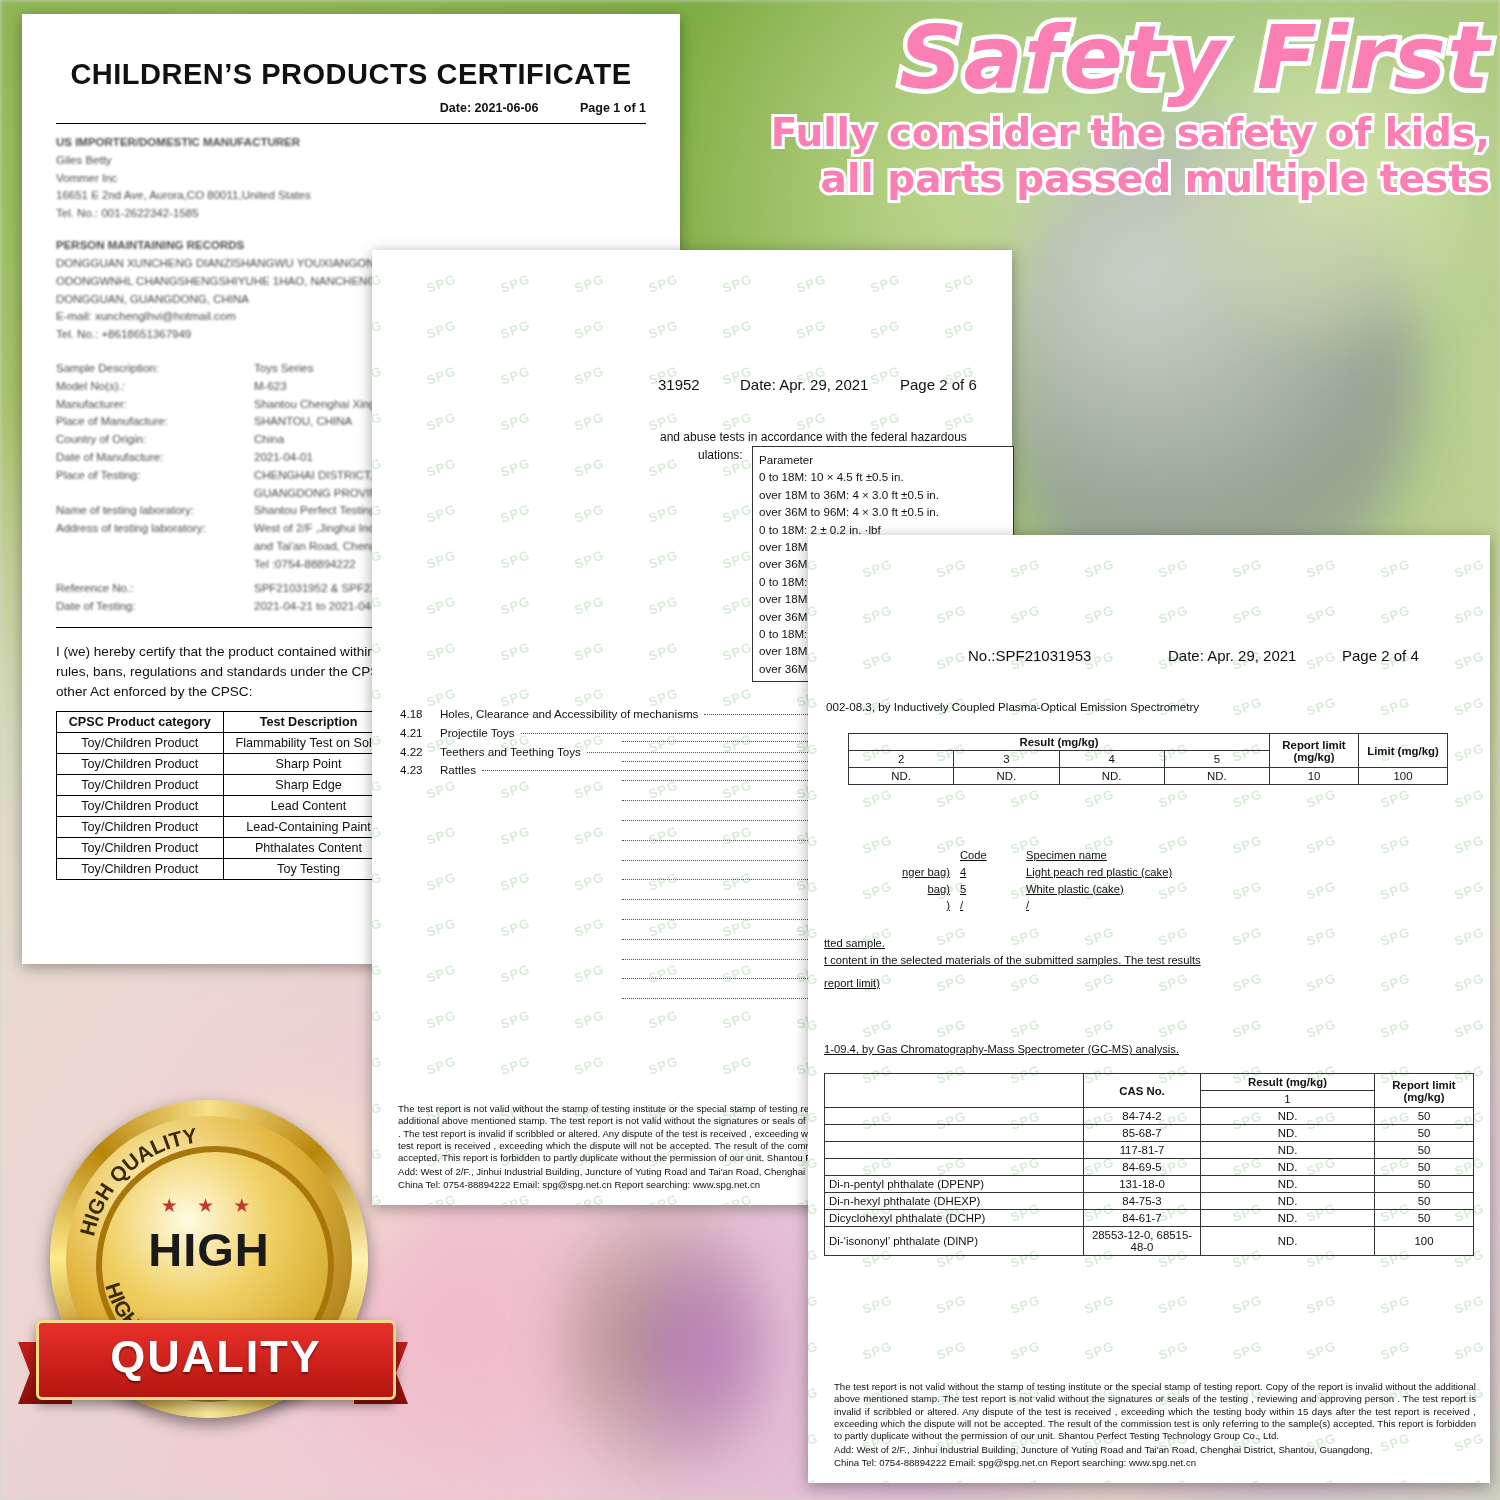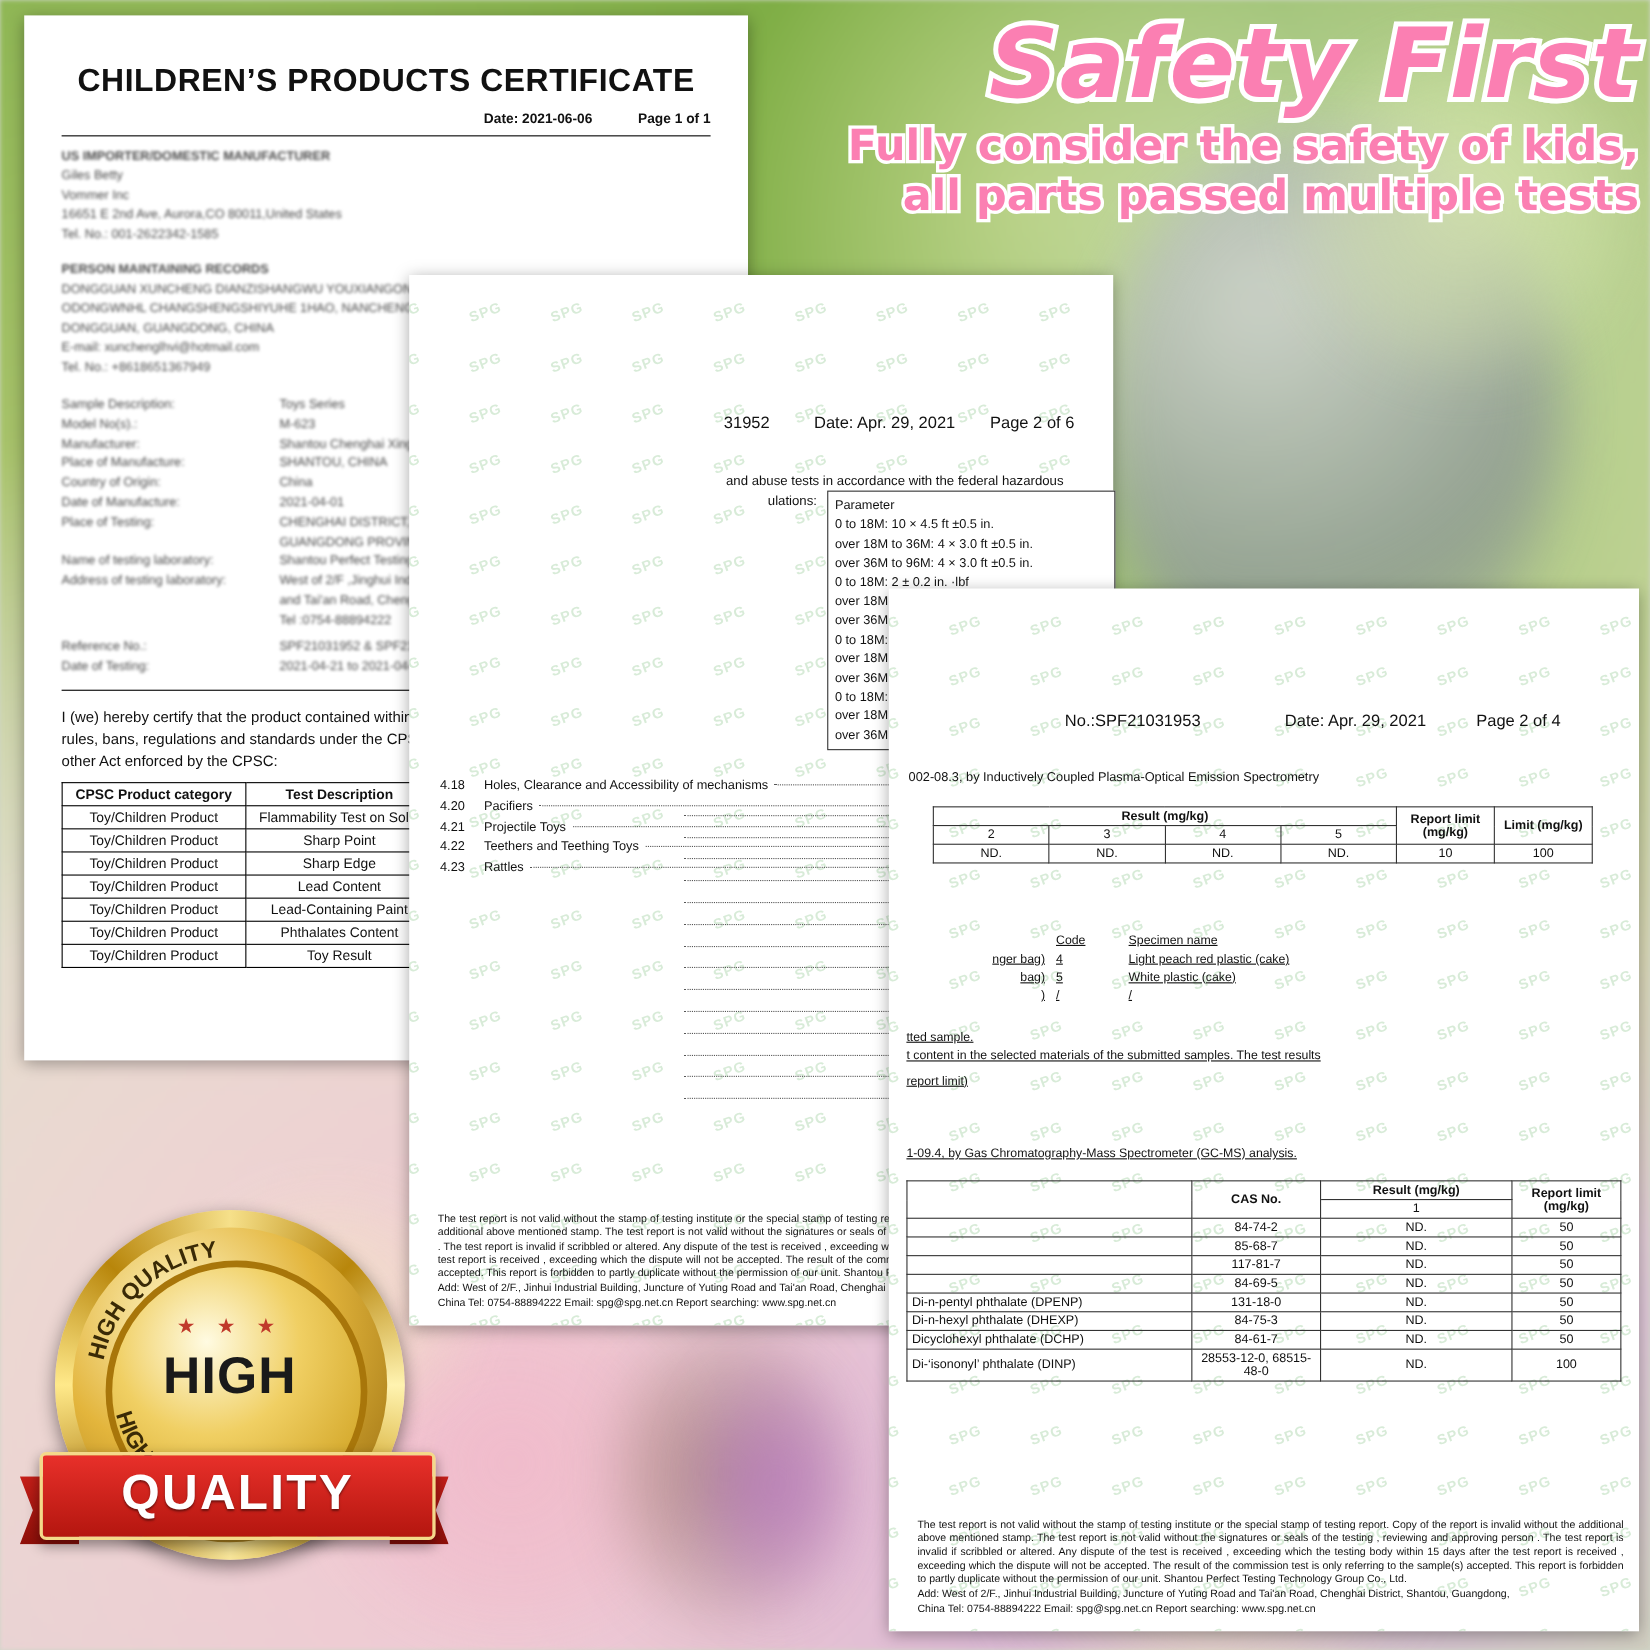--- a/index.html
+++ b/index.html
@@ -261,21 +261,21 @@
               <td>Lead-Containing Paint</td>
               <td>16CFR Part 1303</td>
             </tr>
           <tr>
               <td>Toy/Children Product</td>
               <td>Phthalates Content</td>
               <td>CPSIA Section 108 &amp; 16CFR part 1307</td>
             </tr>
           <tr>
               <td>Toy/Children Product</td>
-              <td>Toy Result</td>
+              <td>Toy Testing</td>
               <td>ASTM F963-17</td>
             </tr>
         </tbody>
       </table>
     </div>
   </div>
 
   <div class="doc" id="repA">
     <div class="wm-grid" id="wmA">
         <span style="left: -20px; top: 26px;">SPG</span>
@@ -526,26 +526,20 @@
         <div style="height: 18.8px; border-bottom: 1.5px dotted rgb(85, 85, 85);"></div>
         <div style="height: 18.8px; border-bottom: 1.5px dotted rgb(85, 85, 85);"></div>
       </div>
 
     <div class="clauseList">
       <div class="clauseRow">
           <span class="no">4.18</span>
           <span class="nm">Holes, Clearance and Accessibility of mechanisms</span>
           <span class="dots"></span>
           <span class="res">P</span>
-        </div>
-      <div class="clauseRow">
-          <span class="no">4.20</span>
-          <span class="nm">Pacifiers</span>
-          <span class="dots"></span>
-          <span class="res">NA</span>
         </div>
       <div class="clauseRow">
           <span class="no">4.21</span>
           <span class="nm">Projectile Toys</span>
           <span class="dots"></span>
           <span class="res">NA</span>
         </div>
       <div class="clauseRow">
           <span class="no">4.22</span>
           <span class="nm">Teethers and Teething Toys</span>

